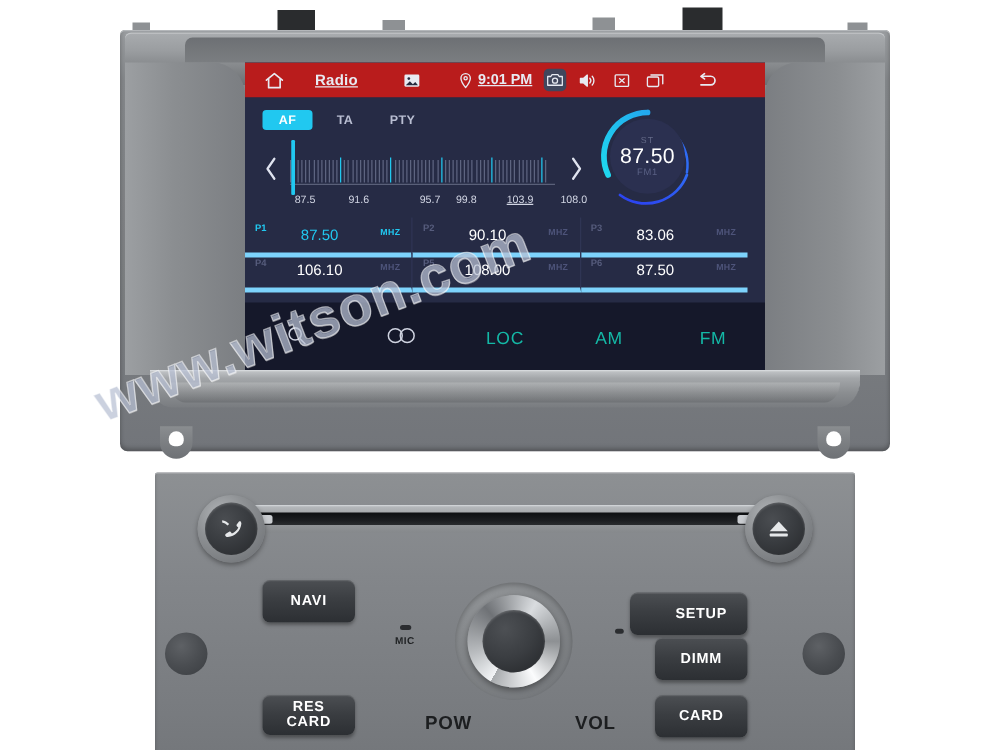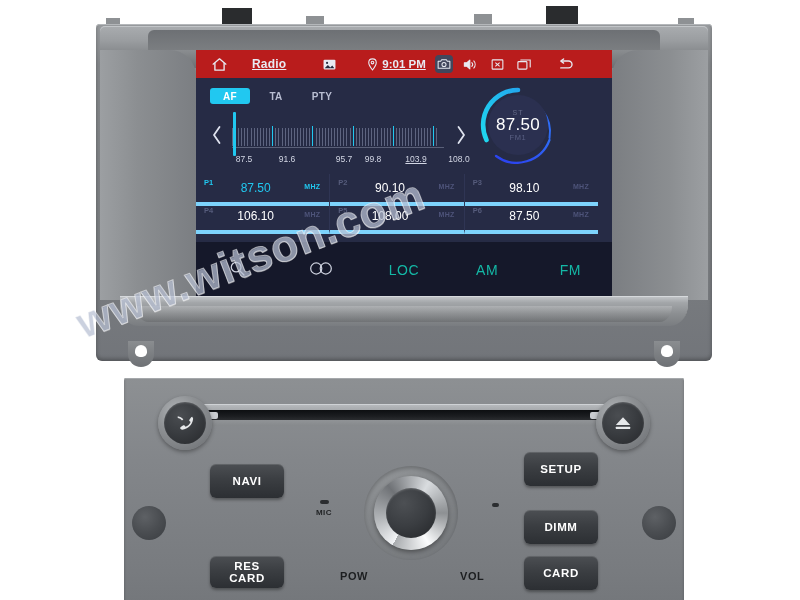--- a/index.html
+++ b/index.html
@@ -198,21 +198,21 @@
   .vol-chrome{
     position:absolute;left:10px;top:10px;width:74px;height:74px;border-radius:50%;
     background:conic-gradient(from 210deg,#f2f4f6 0deg,#b8bbbe 45deg,#6f7276 110deg,#d9dcdf 180deg,#8d9093 240deg,#fbfcfd 300deg,#a8abae 360deg);
     box-shadow:0 2px 5px rgba(0,0,0,.4);
   }
   .vol-top{
     position:absolute;left:12px;top:12px;width:50px;height:50px;border-radius:50%;
     background:radial-gradient(circle at 36% 30%, #4d5054 0%, #3a3d41 50%, #232528 100%);
     box-shadow:inset 0 1px 2px rgba(255,255,255,.2);
   }
-  .hwlabel{position:absolute;color:#1c1e20;font-size:11px;font-weight:bold;letter-spacing:.6px;}
+  .hwlabel{position:absolute;color:#1c1e20;font-size:15px;font-weight:bold;letter-spacing:.6px;}
   .mic-hole{position:absolute;width:9px;height:4px;background:#2b2d30;border-radius:2px;}
   .mic-label{position:absolute;font-size:8px;font-weight:bold;color:#1f2123;letter-spacing:.4px;}
   .sensor{position:absolute;width:7px;height:4px;background:#2b2d30;border-radius:2px;}
   .screwcap{
     position:absolute;width:34px;height:34px;border-radius:50%;
     background:radial-gradient(circle at 38% 32%, #5e6165 0%, #4a4d51 50%, #3a3d41 100%);
   }
 
   
   .watermark{
@@ -435,21 +435,21 @@
               <span class="pfreq">87.50</span>
               <span class="punit">MHZ</span>
             </div>
             <div class="pcell">
               <span class="pno">P2</span>
               <span class="pfreq">90.10</span>
               <span class="punit">MHZ</span>
             </div>
             <div class="pcell">
               <span class="pno">P3</span>
-              <span class="pfreq">98.10</span>
+              <span class="pfreq">83.06</span>
               <span class="punit">MHZ</span>
             </div>
           </div>
           <div class="prow r2">
             <div class="pcell">
               <span class="pno">P4</span>
               <span class="pfreq">106.10</span>
               <span class="punit">MHZ</span>
             </div>
             <div class="pcell">
@@ -524,21 +524,21 @@
           <rect x="3" y="14.2" width="16" height="2.6" rx="0.6"></rect>
         </svg>
       </div>
     </div>
 
     <div class="pbtn" style="left:86px;top:86px;">NAVI</div>
     <div class="pbtn" style="left:86px;top:178px;height:32px;">
       <span style="display:block;">RES<br>CARD</span>
     </div>
 
-    <div class="pbtn" style="right:86px;top:74px;">SETUP</div>
+    <div class="pbtn" style="right:86px;top:96px;padding-left:20px;">SETUP</div>
     <div class="pbtn" style="right:86px;top:132px;">DIMM</div>
     <div class="pbtn" style="right:86px;top:178px;">CARD</div>
 
     <div class="mic-hole" style="left:196px;top:122px;"></div>
     <div class="mic-label" style="left:192px;top:130px;">MIC</div>
     <div class="sensor" style="left:368px;top:125px;"></div>
 
     <div class="vol-outer">
       <div class="vol-chrome">
         <div class="vol-top"></div>

